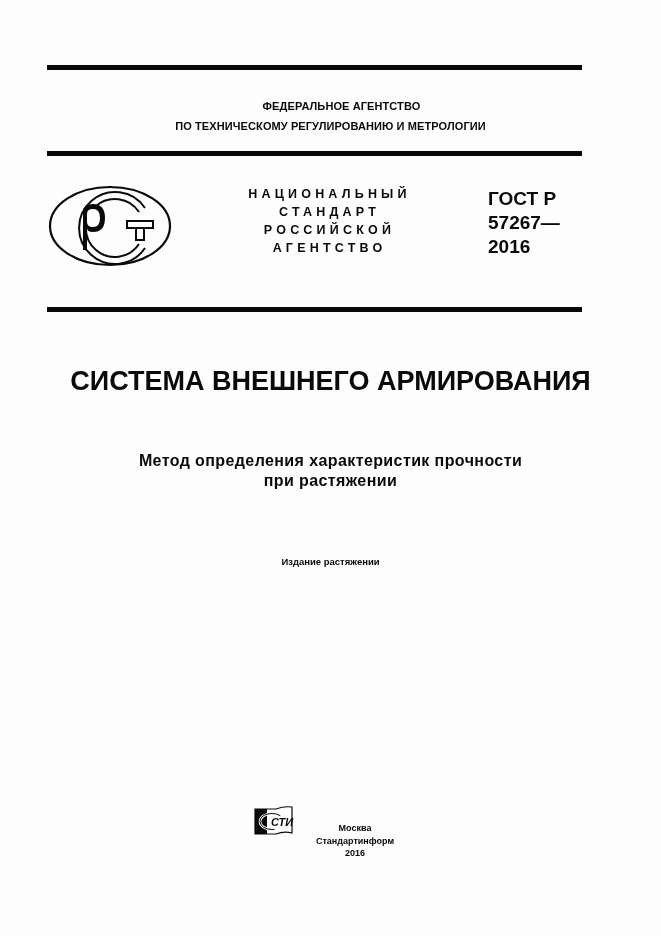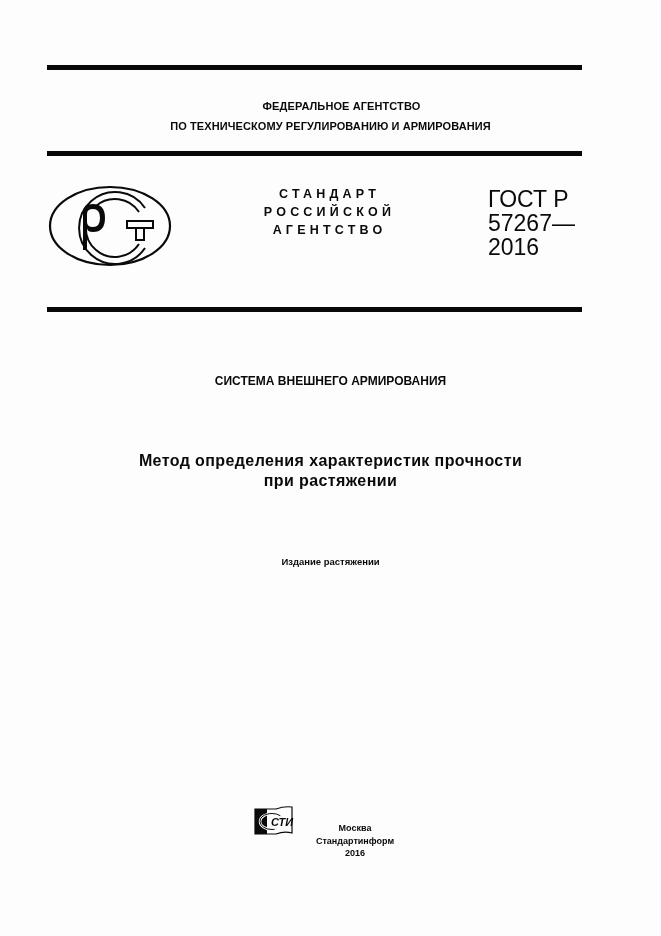--- a/index.html
+++ b/index.html
@@ -7,54 +7,55 @@
     width:661px; height:936px; background:#fdfdfd; position:relative; overflow:hidden;
     font-family:"Liberation Sans", sans-serif; color:#0a0a0a;
   }
   .rule { position:absolute; left:47px; width:535px; height:5px; background:#080808; }
   .center { position:absolute; left:0; width:661px; text-align:center; font-weight:bold; }
   .agency { font-size:11px; letter-spacing:0.1px; }
   .natstd {
     position:absolute; left:232px; width:195px; text-align:center; font-weight:bold;
     font-size:12.5px; letter-spacing:4.2px; line-height:18px; top:185px;
   }
-  .gost { position:absolute; left:488px; top:187px; font-weight:normal; font-size:23px; line-height:24px; }
+  .gost { position:absolute; left:488px; top:187px; font-weight:bold; font-size:19px; line-height:24px; }
   .logo { position:absolute; left:47px; top:182px; }
-  .title { font-size:12px; line-height:27px; top:368px; }
+  .title { font-size:27px; line-height:27px; top:368px; }
   .subtitle { font-size:16px; line-height:20px; top:451px; letter-spacing:0.4px; }
   .edition { font-size:9.5px; top:556px; }
   .pub { position:absolute; left:300px; width:110px; top:804px; text-align:center; font-weight:bold; font-size:9px; line-height:12.5px;margin-top:18px; }
   .publogo { position:absolute; left:247px; top:806px;margin-left:7px; }
 </style>
 </head>
 <body>
 
 <div class="rule" style="top:65px;"></div>
 
 <div class="center agency" style="top:100px;padding-left:11px;">ФЕДЕРАЛЬНОЕ АГЕНТСТВО</div>
-<div class="center agency" style="top:120px;">ПО ТЕХНИЧЕСКОМУ РЕГУЛИРОВАНИЮ И АРМИРОВАНИЯ</div>
+<div class="center agency" style="top:120px;">ПО ТЕХНИЧЕСКОМУ РЕГУЛИРОВАНИЮ И МЕТРОЛОГИИ</div>
 
 <div class="rule" style="top:151px;"></div>
 
 <div class="logo">
   <svg width="128" height="90" viewBox="0 0 128 90">
     <ellipse cx="63" cy="44" rx="60" ry="39" fill="none" stroke="#0a0a0a" stroke-width="2.2"></ellipse>
 
     <path d="M98 26 A36 36 0 1 0 98 66" fill="none" stroke="#0a0a0a" stroke-width="2"></path>
     <path d="M92 30 A29 29 0 1 0 92 62" fill="none" stroke="#0a0a0a" stroke-width="2"></path>
 
     <path d="M36 68 L36 30 Q36 22 46 22 Q58 22 58 36 Q58 50 46 50 Q40 50 40 46 L40 68 Z" fill="#0a0a0a"></path>
     <path d="M40 32 Q40 27 46 27 Q53 27 53 36 Q53 45 46 45 Q40 45 40 40 Z" fill="#fdfdfd"></path>
 
     <rect x="80" y="39" width="26" height="7" fill="none" stroke="#0a0a0a" stroke-width="2"></rect>
     <rect x="89" y="46" width="8" height="12" fill="none" stroke="#0a0a0a" stroke-width="2"></rect>
   </svg>
 </div>
 
 <div class="natstd">
+  <div>НАЦИОНАЛЬНЫЙ</div>
   <div>СТАНДАРТ</div>
   <div>РОССИЙСКОЙ</div>
   <div>АГЕНТСТВО</div>
 </div>
 
 <div class="gost">
   <div>ГОСТ Р</div>
   <div>57267—</div>
   <div>2016</div>
 </div>

